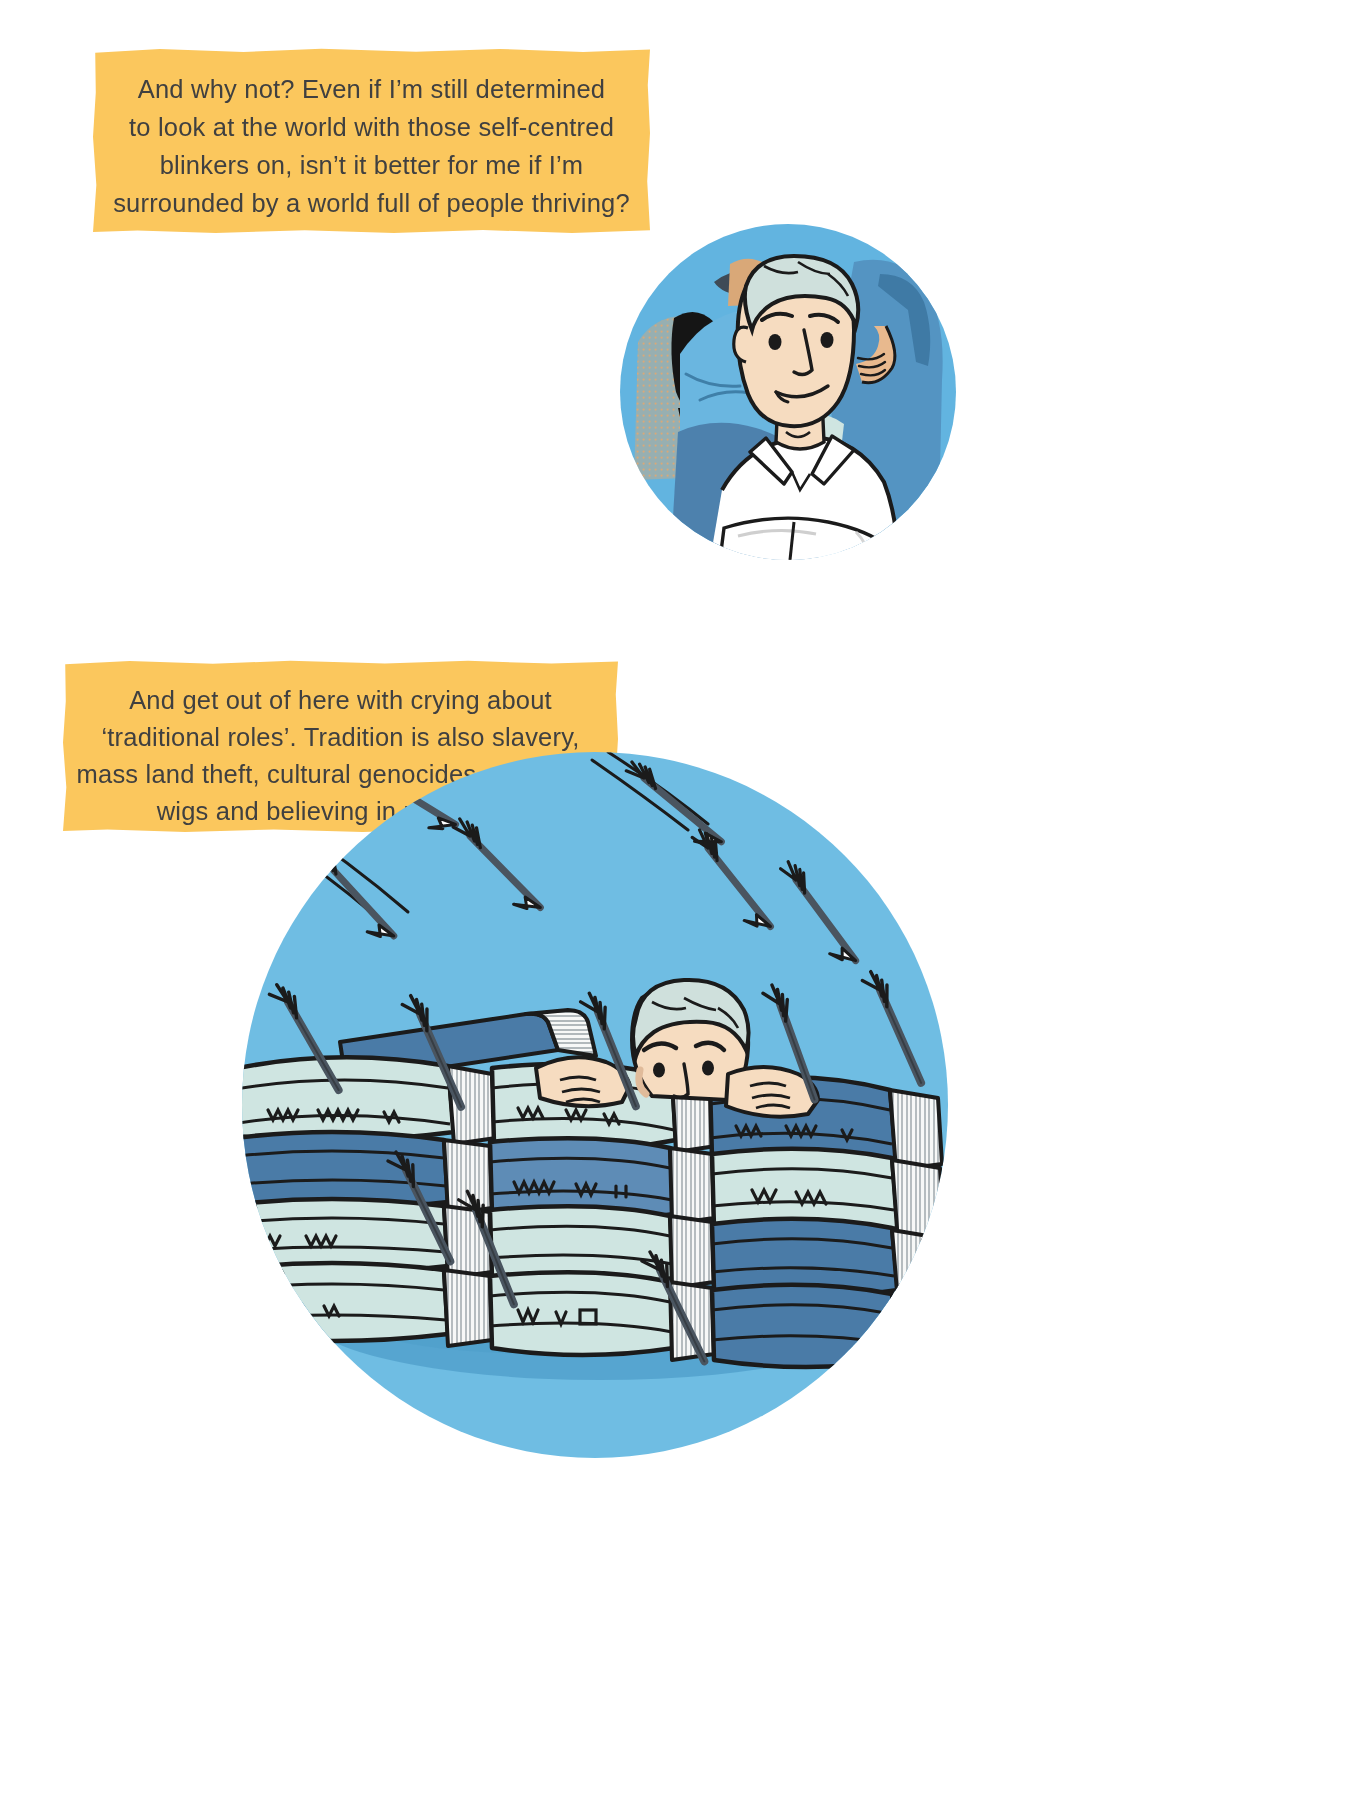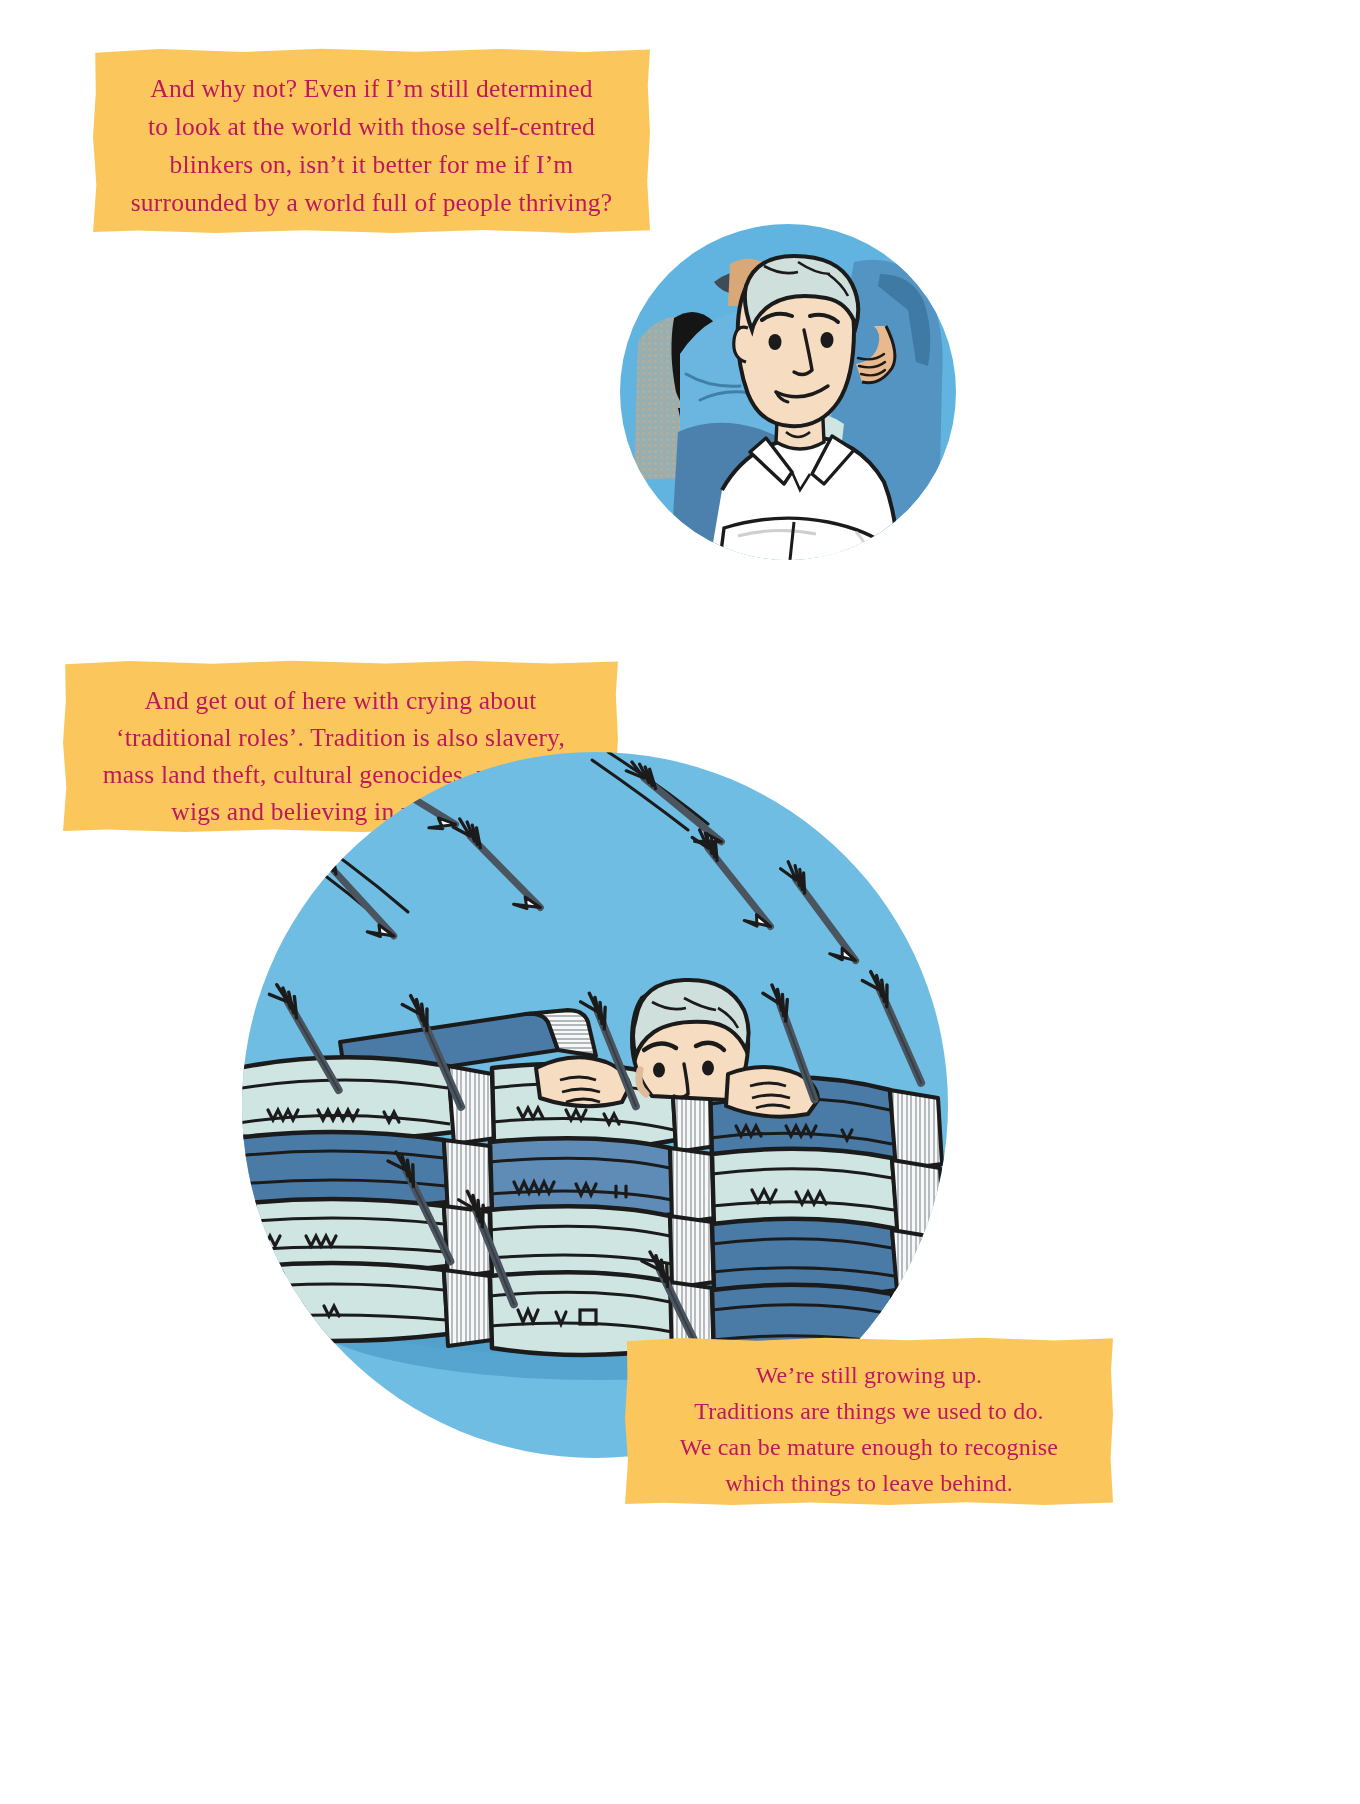--- a/index.html
+++ b/index.html
@@ -19,23 +19,23 @@
   .page {
     position: absolute;
     inset: 0;
     background: #ffffff;
   }
 
   
   .caption {
     position: absolute;
     background: #fbc75d;
-    color: #be185d;
+    color: #404040;
     text-align: center;
-    font-family: Liberation Serif, serif;
+    font-family: Liberation Sans, sans-serif;
     font-weight: 400;
     letter-spacing: 0.2px;
     box-sizing: border-box;
     
     clip-path: polygon(
       0.4% 2.5%, 12% 0.6%, 27% 2.2%, 41% 0.4%, 58% 2.0%, 73% 0.5%,
       88% 2.1%, 100% 0.8%, 99.6% 20%, 100% 46%, 99.5% 72%, 100% 98.5%,
       86% 100%, 70% 98.4%, 54% 100%, 38% 98.5%, 22% 100%, 8% 98.6%,
       0% 99.4%, 0.6% 74%, 0% 48%, 0.5% 24%
     );
@@ -401,20 +401,14 @@
           <use href="#stuckArrow" transform="translate(640,240) rotate(34)"></use>
           <use href="#stuckArrow" transform="translate(166,420) rotate(32)"></use>
           <use href="#stuckArrow" transform="translate(-8,446) rotate(30)"></use>
           <use href="#stuckArrow" transform="translate(236,460) rotate(36)"></use>
           <use href="#stuckArrow" transform="translate(420,520) rotate(32)"></use>
         </g>
       </g>
     </svg>
   </div>
 
-  <div class="caption" id="caption-3">
-    <p>We’re still growing up.
-Traditions are things we used to do.
-We can be mature enough to recognise
-which things to leave behind.</p>
-  </div>
 
 </div>
 
 </body></html>

